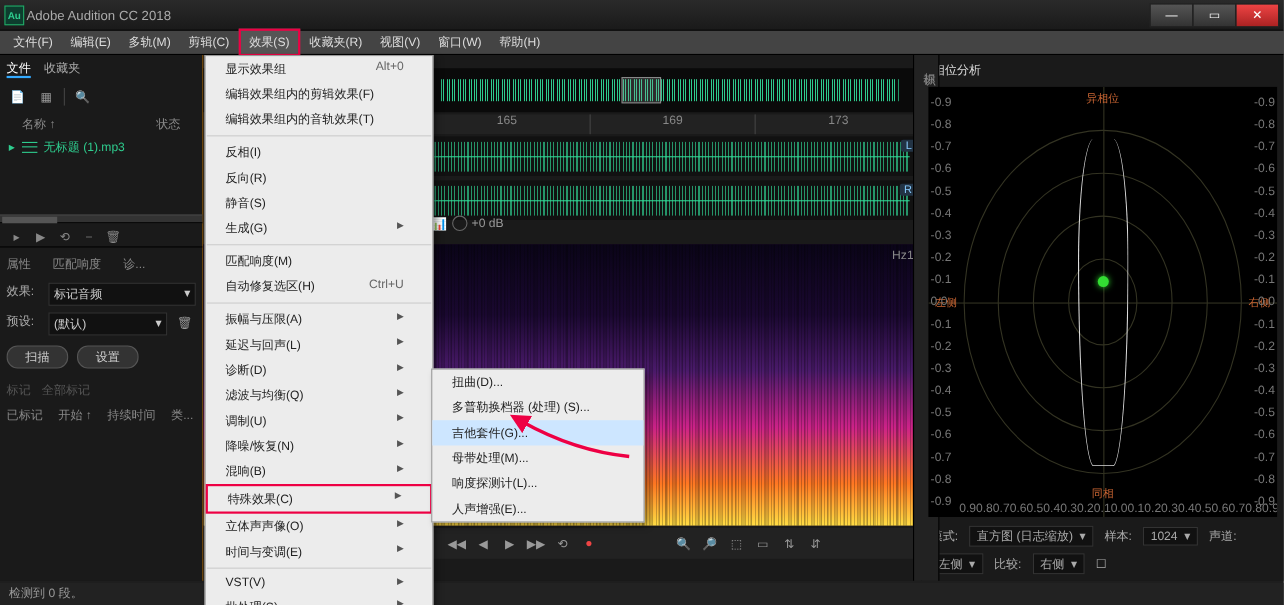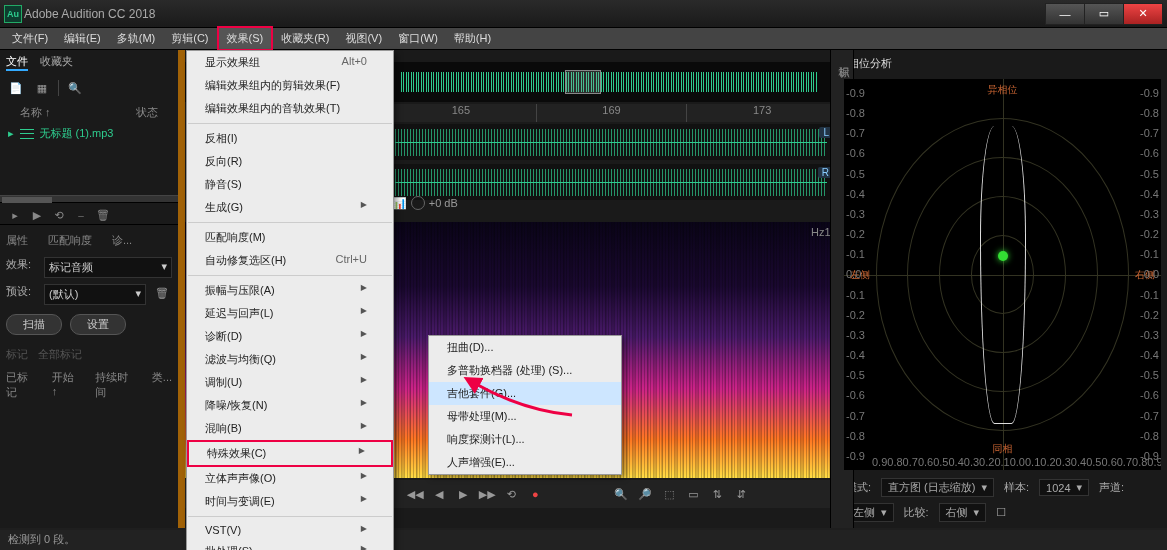--- a/index.html
+++ b/index.html
@@ -7,21 +7,21 @@
 .titlebar { height:28px; background:linear-gradient(#2a2a2a,#1a1a1a); display:flex; align-items:center; padding:0 4px; border-bottom:1px solid #000; }
 .app-icon { width:18px; height:18px; background:#0d3d2e; border:1px solid #2a6; display:flex; align-items:center; justify-content:center; color:#2ecc8e; font-weight:bold; font-size:9px; margin-right:2px; }
 .title-text { flex:1; color:#aaa; font-size:12px; }
 .win-btns { display:flex; }
 .win-btn { width:40px; height:22px; display:flex; align-items:center; justify-content:center; color:#fff; background:linear-gradient(#555,#333); border:1px solid #222; margin-left:-1px; }
 .win-btn.close { background:linear-gradient(#e44,#a22); }
 .menubar { height:22px; background:#444; display:flex; align-items:center; padding:0 4px; border-bottom:1px solid #000; }
 .menu-item { padding:3px 8px; color:#ddd; cursor:default; }
 .menu-item.hl { border:2px solid #e04; background:#555; }
 .work { display:flex; height:calc(100% - 72px); }
-.left { width:185px; background:#1a1a1a; border-right:7px solid #a16207; display:flex; flex-direction:column; }
+.left { width:185px; background:#1a1a1a; border-right:1px solid #a16207; display:flex; flex-direction:column; }
 .tabs-l { display:flex; padding:4px 6px; gap:12px; color:#aaa; }
 .tabs-l span:first-child { color:#fff; border-bottom:2px solid #3af; }
 .tb-row { display:flex; gap:6px; padding:4px 6px; align-items:center; }
 .ico { width:20px; height:18px; display:flex; align-items:center; justify-content:center; color:#999; }
 .sep-v { width:1px; height:16px; background:#444; }
 .file-head { display:flex; justify-content:space-between; padding:4px 20px 2px; color:#888; }
 .file-row { display:flex; align-items:center; gap:6px; padding:4px 8px; color:#2ecc8e; }
 .wave-ico { width:14px; height:10px; display:flex; flex-direction:column; justify-content:space-between; }
 .wave-ico div { height:1px; background:#2ecc8e; }
 .mid-band { height:8px; background:#333; border-top:1px solid #444; border-bottom:1px solid #000; margin:50px 0 4px; position:relative; }
@@ -79,21 +79,21 @@
 .r-foot { padding:6px 8px; display:flex; flex-wrap:wrap; gap:6px 10px; align-items:center; color:#aaa; }
 .r-combo { background:#111; border:1px solid #333; padding:1px 6px; display:flex; gap:6px; align-items:center; }
 .status { position:absolute; left:0; right:0; bottom:0; height:20px; background:#222; color:#999; padding:2px 8px; }
 
 .menu { position:absolute; background:#ececec; border:1px solid #999; color:#222; box-shadow:3px 3px 6px rgba(0,0,0,.4); z-index:100; }
 .menu .mi { padding:4px 26px 4px 18px; display:flex; justify-content:space-between; gap:30px; white-space:nowrap; }
 .menu .mi.sub::after { content:"▶"; font-size:8px; color:#555; }
 .menu hr { border:none; border-top:1px solid #ccc; margin:3px 1px; }
 .menu.main { left:186px; top:50px; width:208px; }
 .hl-red { border:2px solid #e04; }
-.menu.sub2 { left:392px; top:335px; width:194px;margin-left:36px; }
+.menu.sub2 { left:392px; top:335px; width:194px; }
 .menu.sub2 .mi.sel { background:#cde6ff; }
 .arrow { position:absolute; z-index:110; pointer-events:none; }
 .vstrip { position:absolute; left:830px; top:50px; bottom:22px; width:24px; background:#222; border-left:1px solid #000; border-right:1px solid #000; writing-mode:vertical-rl; color:#888; padding:8px 2px; }
 .db-meter { position:absolute; left:208px; top:146px; display:flex; align-items:center; gap:4px; color:#999; font-size:10px; }
 .knob { width:14px; height:14px; border:1px solid #666; border-radius:50%; }
 </style>
 </head>
 <body>
 
 <div class="titlebar">

